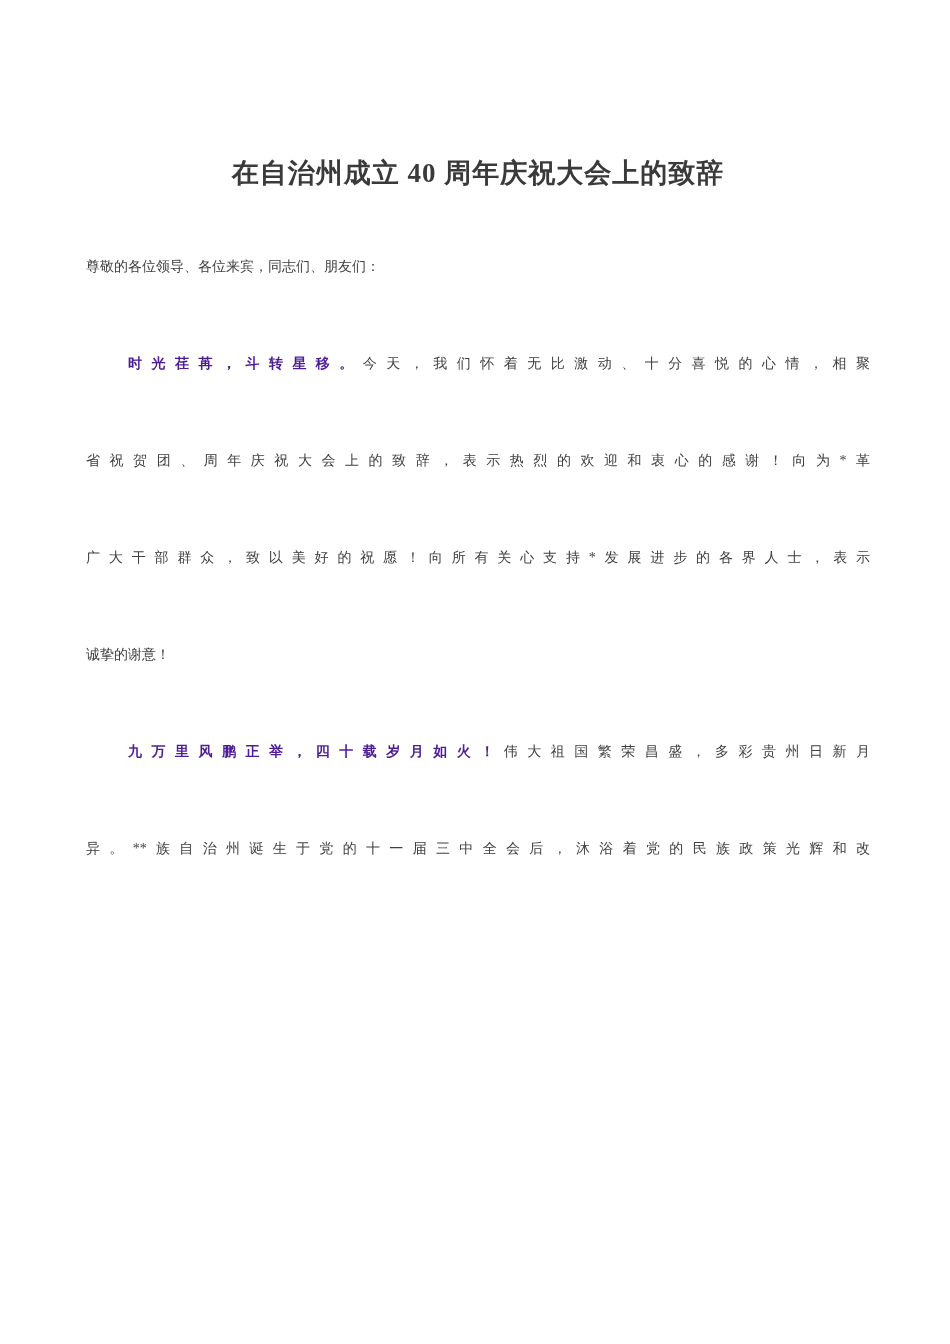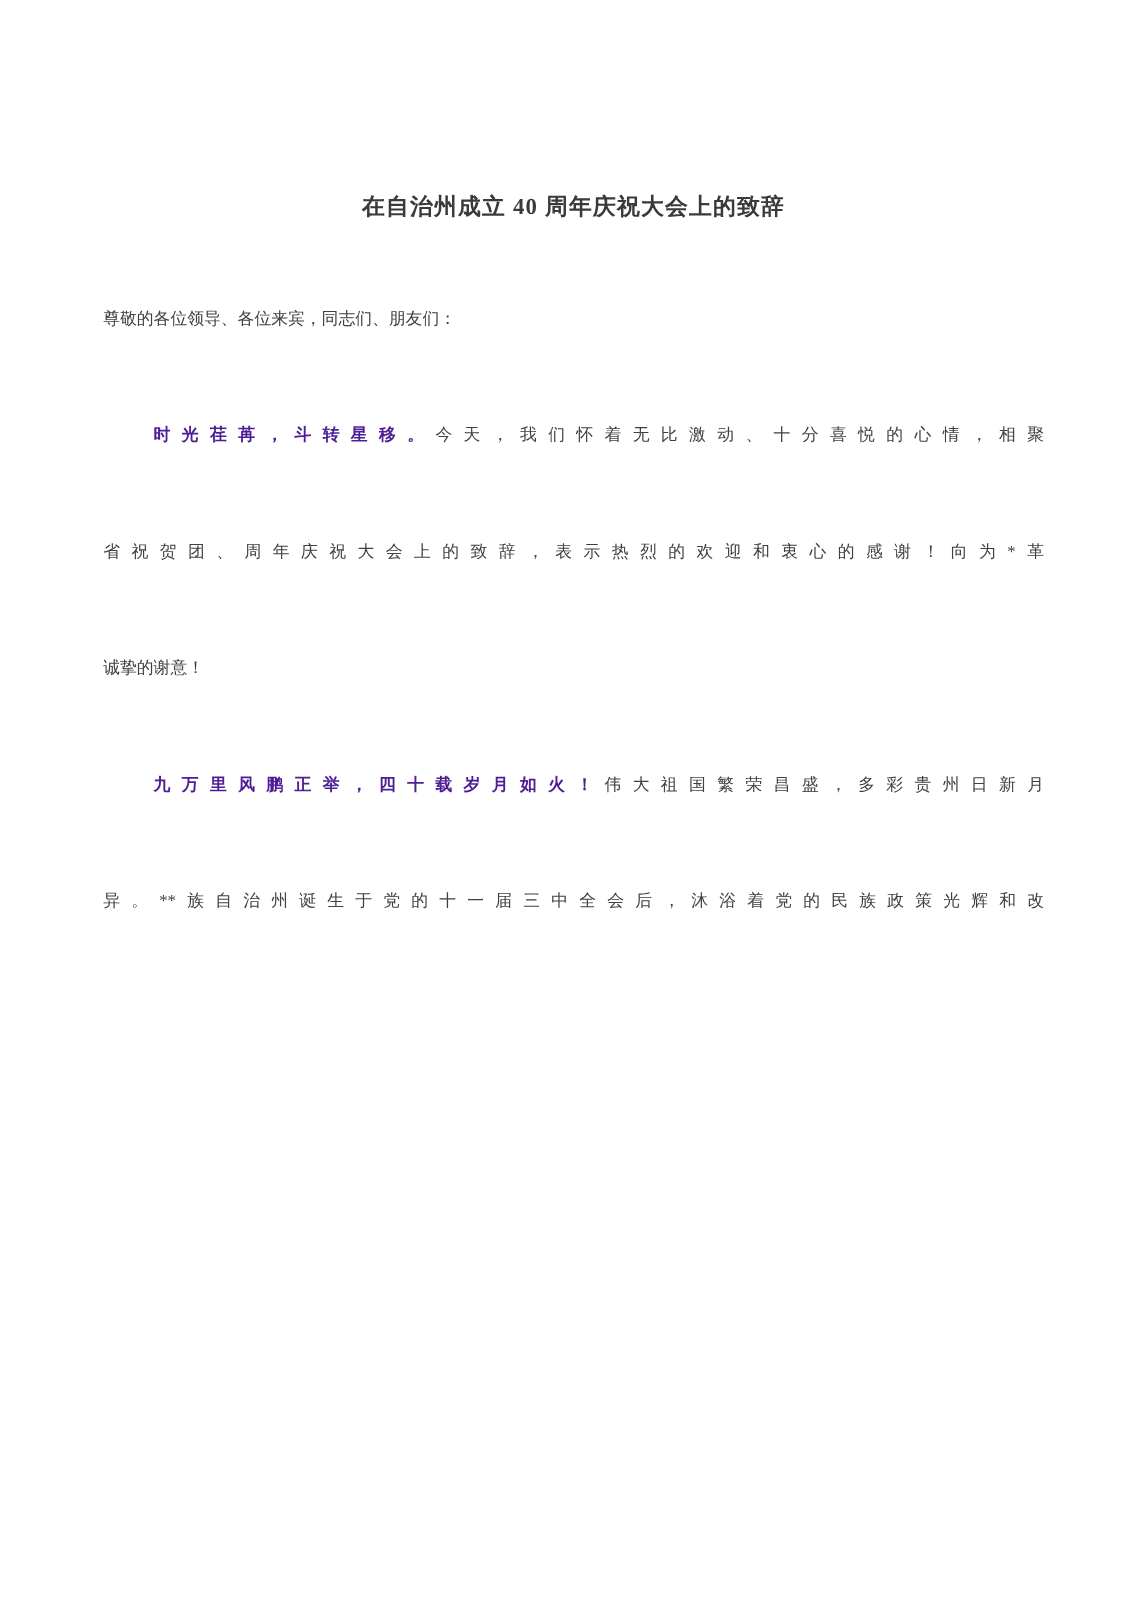--- a/index.html
+++ b/index.html
@@ -18,21 +18,21 @@
   .content {
     position: absolute;
     left: 86px;
     top: 128px;
     width: 784px;
   }
   .doc-title {
     margin: 0;
     height: 90px;
     line-height: 90px;
-    font-size: 19px;
+    font-size: 27px;
     font-weight: bold;
     text-align: center;
     color: #3a3a3a;
     letter-spacing: 1px;
     white-space: nowrap;
   }
   .line {
     height: 97px;
     line-height: 97px;
     font-size: 14px;
@@ -59,18 +59,19 @@
 </head>
 <body>
 
 <div class="page">
   <div class="content">
     <h1 class="doc-title">在自治州成立 40 周年庆祝大会上的致辞</h1>
     <div>
         <div class="line"><span class="run">尊敬的各位领导、各位来宾，同志们、朋友们：</span></div>
         <div class="line justify indent"><span class="run bold">时光荏苒，斗转星移。</span><span class="run">今天，我们怀着无比激动、十分喜悦的心情，相聚</span></div>
         <div class="line justify"><span class="run">省祝贺团、周年庆祝大会上的致辞，表示热烈的欢迎和衷心的感谢！向为*革</span></div>
+        <div class="line justify"><span class="run">广大干部群众，致以美好的祝愿！向所有关心支持*发展进步的各界人士，表示</span></div>
         <div class="line"><span class="run">诚挚的谢意！</span></div>
         <div class="line justify indent"><span class="run bold">九万里风鹏正举，四十载岁月如火！</span><span class="run">伟大祖国繁荣昌盛，多彩贵州日新月</span></div>
         <div class="line justify"><span class="run">异。**族自治州诞生于党的十一届三中全会后，沐浴着党的民族政策光辉和改</span></div>
       </div>
   </div>
 </div>
 
 </body></html>

